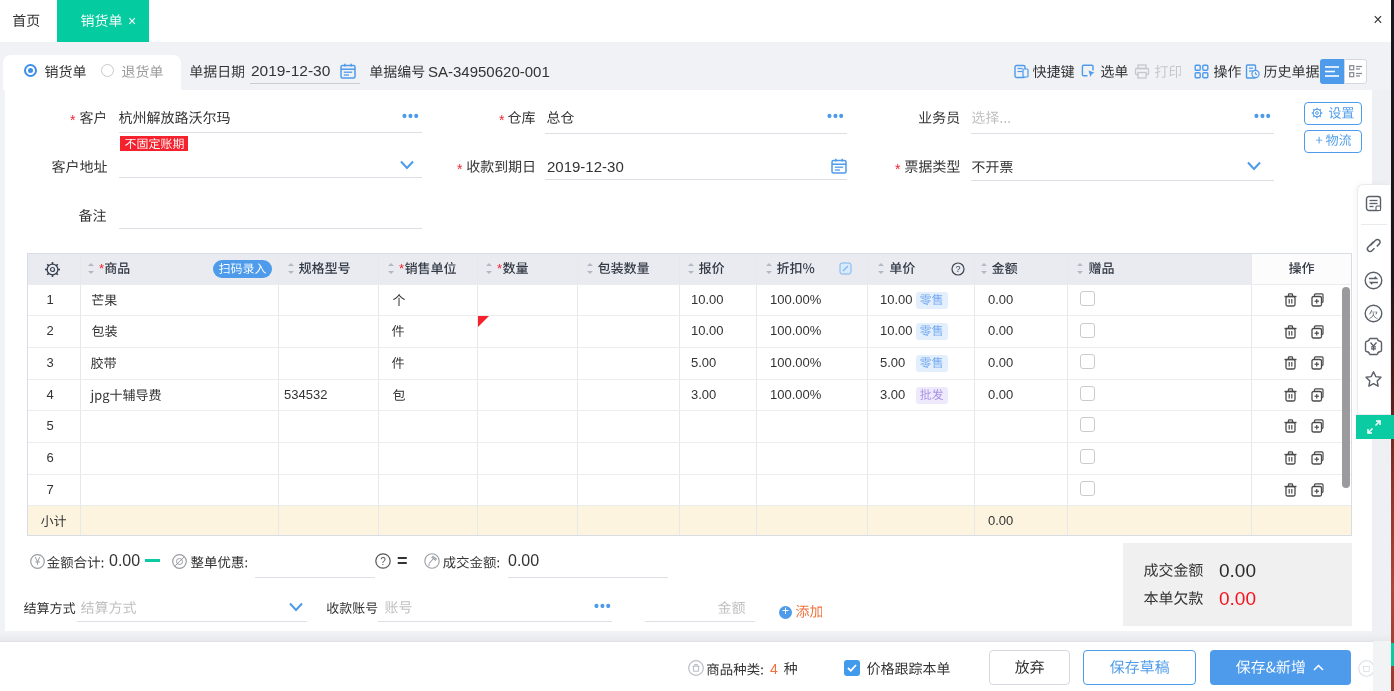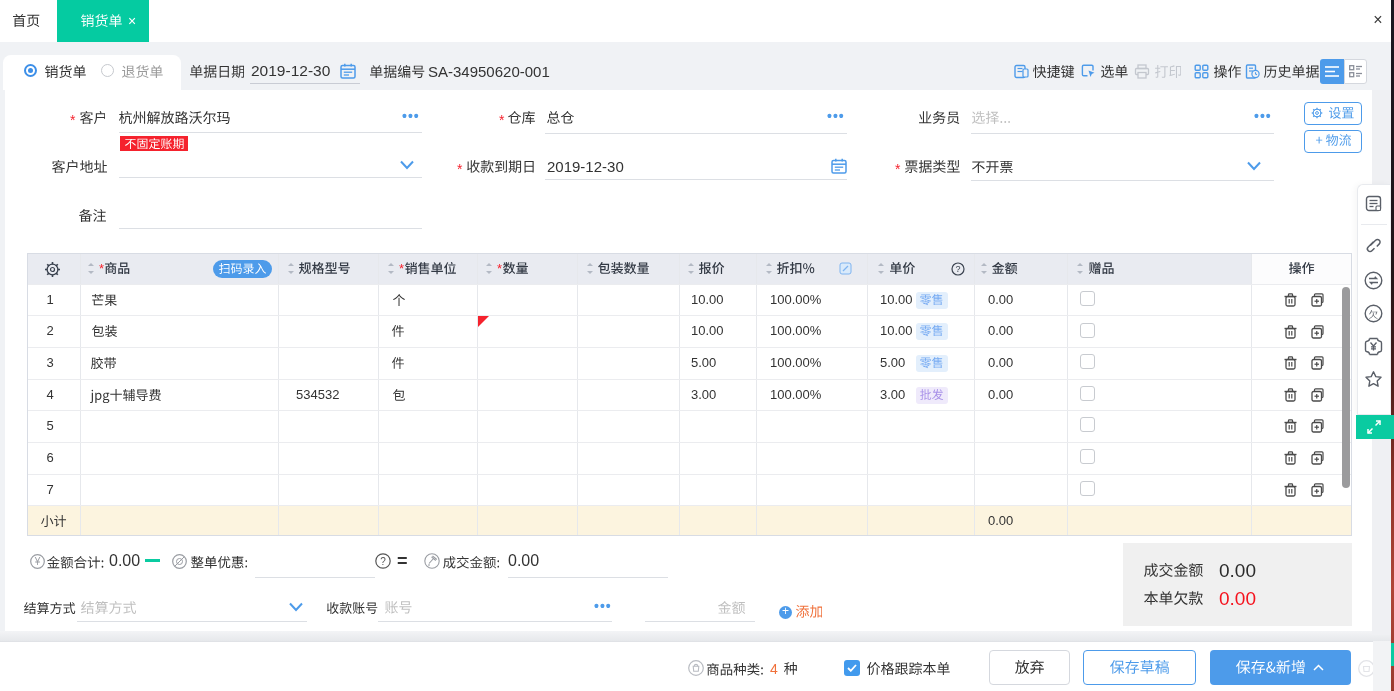--- a/index.html
+++ b/index.html
@@ -576,21 +576,21 @@
         <g transform="scale(0.013000,-0.013000)">
           <path d="M35 -242C143 -242 184 -173 184 -62V543H93V-62C93 -128 80 -169 26 -169C7 -169 -12 -164 -26 -159L-44 -228C-25 -236 3 -242 35 -242ZM138 655C173 655 199 679 199 716C199 751 173 775 138 775C102 775 77 751 77 716C77 679 102 655 138 655Z"></path>
           <path d="M92 -229H184V-45L181 50C230 9 282 -13 331 -13C455 -13 567 94 567 280C567 448 491 557 351 557C288 557 227 521 178 480H176L167 543H92ZM316 64C280 64 232 78 184 120V406C236 454 283 480 328 480C432 480 472 400 472 279C472 145 406 64 316 64Z" transform="translate(275 0)"></path>
           <path d="M275 -250C443 -250 550 -163 550 -62C550 28 486 67 361 67H254C181 67 159 92 159 126C159 156 174 174 194 191C218 179 248 172 274 172C386 172 473 245 473 361C473 408 455 448 429 473H540V543H351C332 551 305 557 274 557C165 557 71 482 71 363C71 298 106 245 142 217V213C113 193 82 157 82 112C82 69 103 40 131 23V18C80 -13 51 -58 51 -105C51 -198 143 -250 275 -250ZM274 234C212 234 159 284 159 363C159 443 211 490 274 490C339 490 390 443 390 363C390 284 337 234 274 234ZM288 -187C189 -187 131 -150 131 -92C131 -61 147 -28 186 0C210 -6 236 -8 256 -8H350C422 -8 460 -26 460 -77C460 -133 393 -187 288 -187Z" transform="translate(895 0)"></path>
           <path d="M461 839V466H55V389H461V-80H542V389H952V466H542V839Z" transform="translate(1459 0)"></path>
           <path d="M765 803C806 774 858 734 884 709L932 750C903 774 850 812 811 838ZM661 840V703H441V639H661V550H471V-77H538V141H665V-73H729V141H854V3C854 -7 852 -10 843 -11C832 -11 804 -11 770 -10C780 -29 789 -58 791 -76C839 -76 873 -74 895 -64C917 -52 922 -31 922 3V550H733V639H957V703H733V840ZM538 316H665V205H538ZM538 380V485H665V380ZM854 316V205H729V316ZM854 380H729V485H854ZM76 332C84 340 115 346 149 346H251V203L37 167L53 94L251 133V-75H319V146L422 167L418 233L319 215V346H407V412H319V569H251V412H143C172 482 201 565 224 652H404V722H242C251 756 258 791 265 825L192 840C187 801 179 761 170 722H43V652H154C133 571 111 504 101 479C84 435 70 402 54 398C62 380 73 346 76 332Z" transform="translate(2459 0)"></path>
           <path d="M211 182C274 130 345 53 374 1L430 51C399 100 331 170 270 221H648V11C648 -4 642 -9 622 -10C603 -10 531 -11 457 -9C468 -28 480 -56 484 -76C580 -76 641 -76 677 -65C713 -55 725 -35 725 9V221H944V291H725V369H648V291H62V221H256ZM135 770V508C135 414 185 394 350 394C387 394 709 394 749 394C875 394 908 418 921 521C898 524 868 533 848 544C840 470 826 456 744 456C674 456 397 456 344 456C233 456 213 467 213 509V562H826V800H135ZM213 734H752V629H213Z" transform="translate(3459 0)"></path>
           <path d="M473 233C442 84 357 14 43 -17C56 -33 71 -62 75 -80C409 -40 511 48 549 233ZM521 58C649 21 817 -38 903 -80L945 -21C854 21 686 77 560 109ZM354 596C352 570 347 545 336 521H196L208 596ZM423 596H584V521H411C418 545 421 570 423 596ZM148 649C141 590 128 517 117 467H299C256 423 183 385 59 356C72 342 89 314 96 297C129 305 159 314 186 323V59H259V274H745V66H821V337H222C309 373 359 417 388 467H584V362H655V467H857C853 439 849 425 844 419C838 414 832 413 821 413C810 413 782 413 751 417C758 402 764 380 765 365C801 363 836 363 853 364C873 365 889 370 902 382C917 398 925 431 931 496C932 506 933 521 933 521H655V596H873V776H655V840H584V776H424V840H356V776H108V721H356V650L176 649ZM424 721H584V650H424ZM655 721H804V650H655Z" transform="translate(4459 0)"></path>
         </g>
       </svg>
-    <div class="cell" style="left:268px;top:125px;">534532</div>
+    <div class="cell" style="left:256px;top:125px;">534532</div>
     <svg class="abs" style="left:364.5px;top:134.5px;" width="12.5" height="12.3" viewBox="0.45 -10.98 12.54 12.25" fill="#333">
         <g transform="scale(0.013000,-0.013000)">
           <path d="M303 845C244 708 145 579 35 498C53 485 84 457 97 443C158 493 218 559 271 634H796C788 355 777 254 758 230C749 218 740 216 724 217C707 216 667 217 623 220C634 201 642 171 644 149C690 146 734 146 760 149C787 152 807 160 824 183C852 219 862 336 873 670C874 680 874 705 874 705H317C340 743 360 783 378 823ZM269 463H532V300H269ZM195 530V81C195 -32 242 -59 400 -59C435 -59 741 -59 780 -59C916 -59 945 -21 961 111C939 115 907 127 888 139C878 34 864 12 778 12C712 12 447 12 395 12C288 12 269 26 269 81V233H605V530Z"></path>
         </g>
       </svg>
     <div class="cell" style="left:663px;top:125px;">3.00</div>
     <div class="cell" style="left:742px;top:125px;">100.00%</div>
     <div class="cell" style="left:852px;top:125px;">3.00</div>
       <div class="abs" style="left:888.0px;top:132.5px;width:32px;height:17px;background:#EFEAFB;border-radius:3px;"></div>
       <svg class="abs" style="left:892.4px;top:135.0px;" width="23.7" height="11.6" viewBox="0.41 -10.13 23.66 11.62" fill="#A78FE8">

